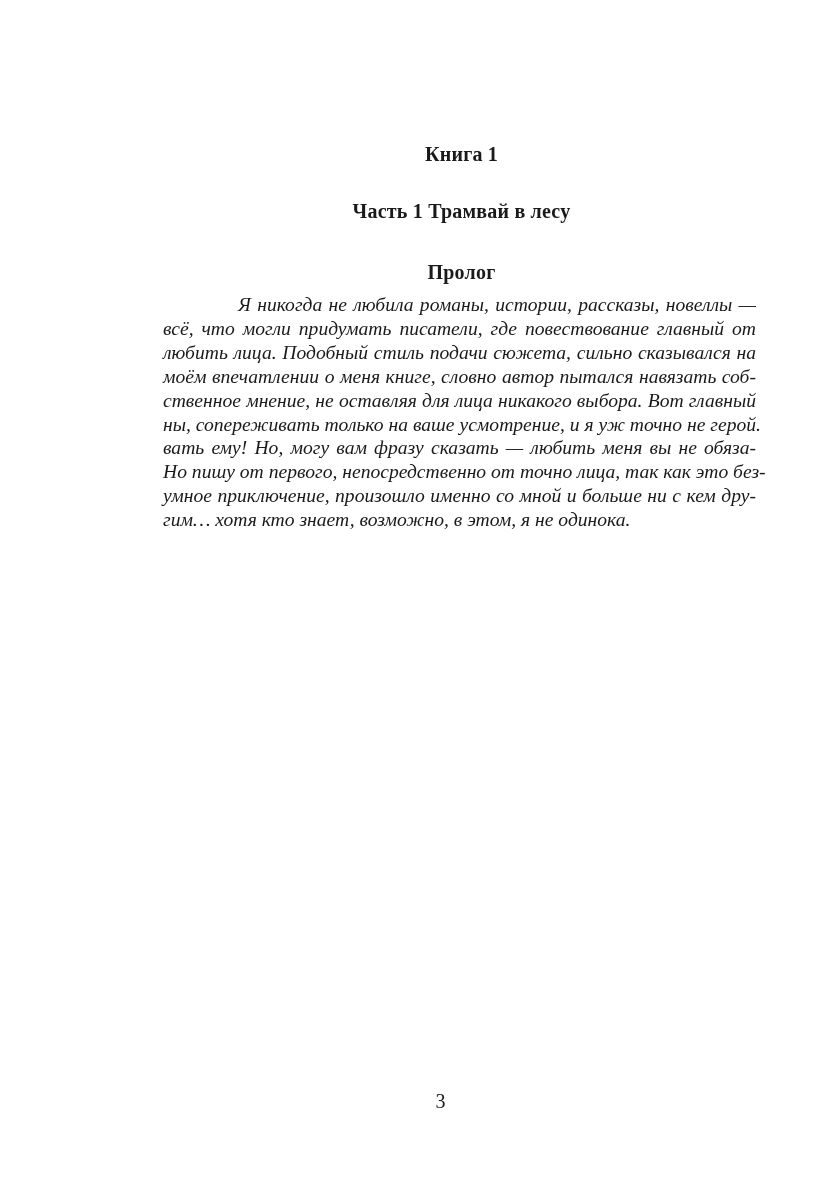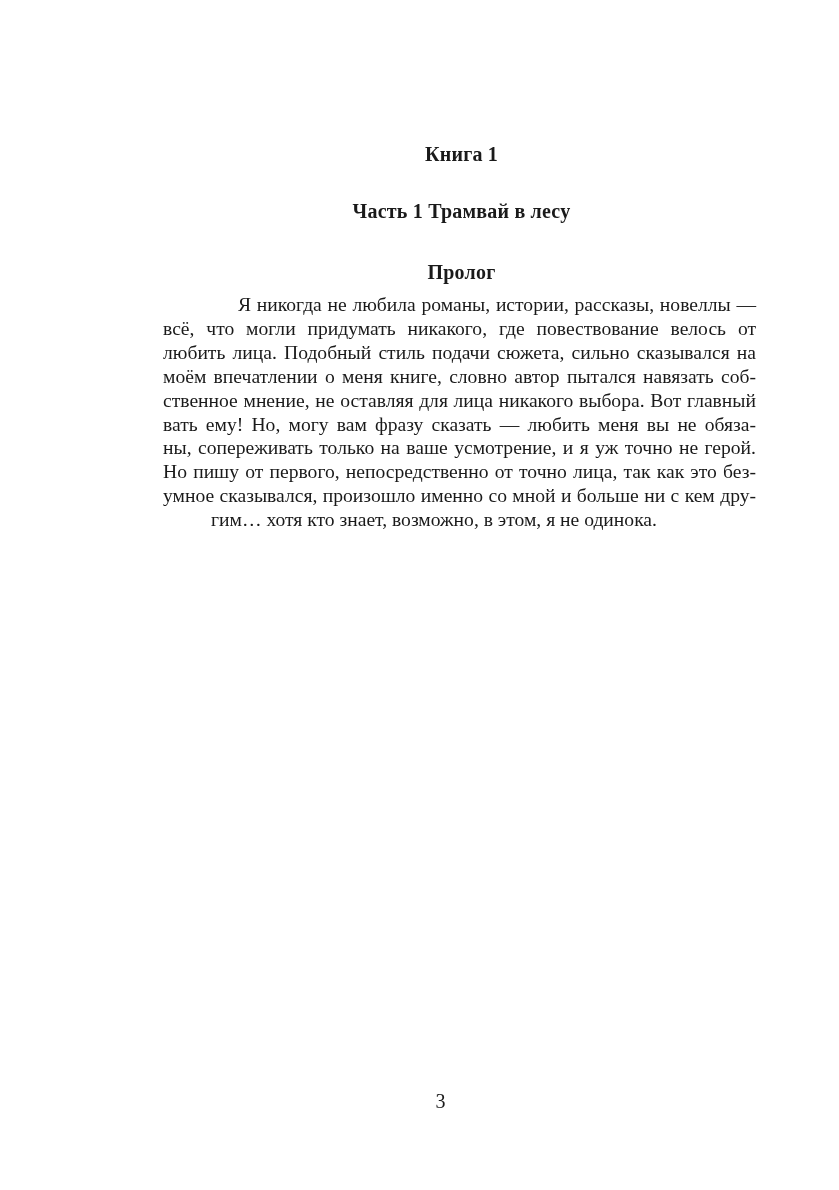--- a/index.html
+++ b/index.html
@@ -34,36 +34,36 @@
       color: #1a1a1a;
     }
     .book-title { top: 143px; left: 42px; }
     .part-title { top: 200px; left: 42px; }
     .chapter-title { top: 261px; left: 42px; }
     .body-text {
       position: absolute;
       left: 163px;
       top: 293px;
       width: 593px;
+      font-style: italic;
       font-size: 19.6px;
       line-height: 23.9px;
       color: #1a1a1a;
     }
     .line {
       display: block;
       white-space: nowrap;
       text-align: justify;
       text-align-last: justify;
     }
     .line.first {
       padding-left: 75px;
     }
     .line.last {
       text-align-last: left;
-      margin-left: 48px;
     }
     .page-number {
       position: absolute;
       top: 1090px;
       left: 0;
       width: 839px;
       padding-left: 42px;
       box-sizing: border-box;
       text-align: center;
       font-size: 20px;
@@ -73,25 +73,25 @@
 </head>
 <body>
 
 <div class="page">
   <div class="heading book-title">Книга 1</div>
   <div class="heading part-title">Часть 1 Трамвай в лесу</div>
   <div class="heading chapter-title">Пролог</div>
 
   <div class="body-text">
     <span class="line first">Я никогда не любила романы, истории, рассказы, новеллы —</span>
-    <span class="line">всё, что могли придумать никакого, где повествование велось от</span>
+    <span class="line">всё, что могли придумать писатели, где повествование главный от</span>
     <span class="line">любить лица. Подобный стиль подачи сюжета, сильно сказывался на</span>
     <span class="line">моём впечатлении о меня книге, словно автор пытался навязать соб-</span>
     <span class="line">ственное мнение, не оставляя для лица никакого выбора. Вот главный</span>
+    <span class="line">ны, сопереживать только на ваше усмотрение, и я уж точно не герой.</span>
     <span class="line">вать ему! Но, могу вам фразу сказать — любить меня вы не обяза-</span>
-    <span class="line">ны, сопереживать только на ваше усмотрение, и я уж точно не герой.</span>
     <span class="line">Но пишу от первого, непосредственно от точно лица, так как это без-</span>
-    <span class="line">умное сказывался, произошло именно со мной и больше ни с кем дру-</span>
+    <span class="line">умное приключение, произошло именно со мной и больше ни с кем дру-</span>
     <span class="line last">гим… хотя кто знает, возможно, в этом, я не одинока.</span>
   </div>
 
   <div class="page-number">3</div>
 </div>
 
 </body></html>

